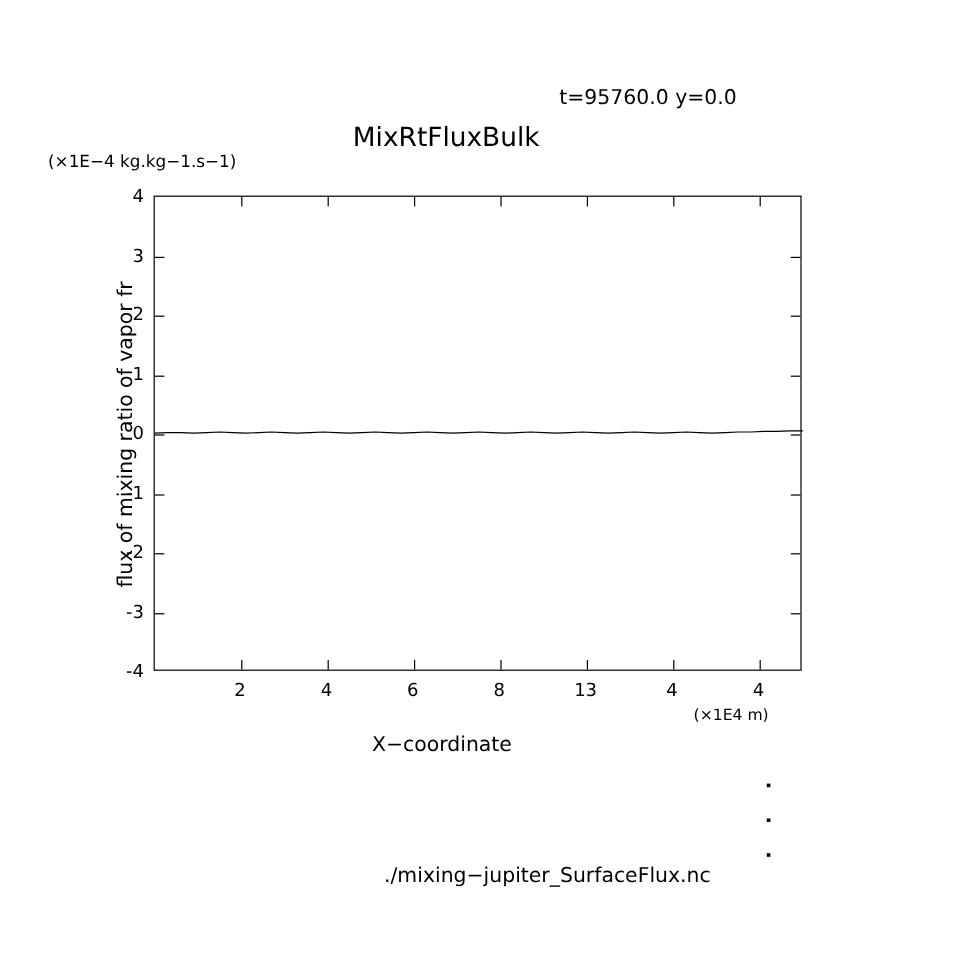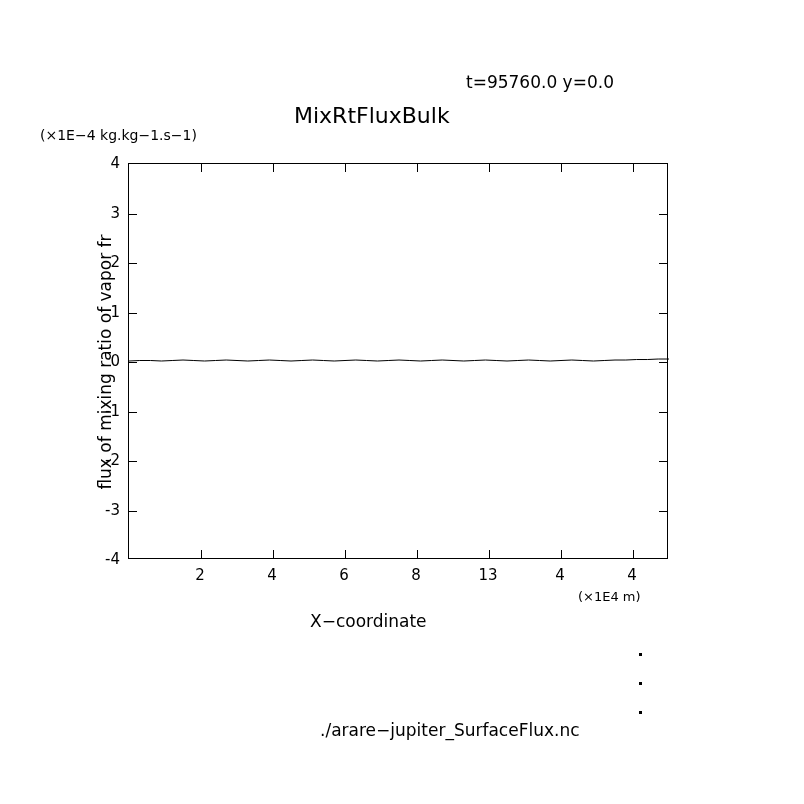--- a/index.html
+++ b/index.html
@@ -210,15 +210,15 @@
       <div class="xtick-label" style="left: 504px;">4</div>
     </div>
 
   <div class="txt" id="xunit-label">(×1E4 m)</div>
   <div class="txt" id="xaxis-title">X−coordinate</div>
 
   <div class="dot-mark" style="left:639px; top:653px;"></div>
   <div class="dot-mark" style="left:639px; top:682px;"></div>
   <div class="dot-mark" style="left:639px; top:711px;"></div>
 
-  <div class="txt" id="filename-label">./arare−jupiter_SurfaceFlux.nc</div>
+  <div class="txt" id="filename-label">./mixing−jupiter_SurfaceFlux.nc</div>
 
 </div>
 
 </body></html>

